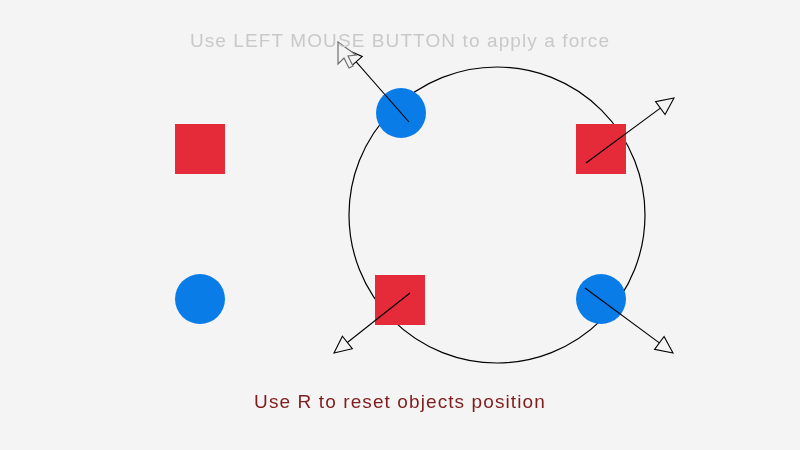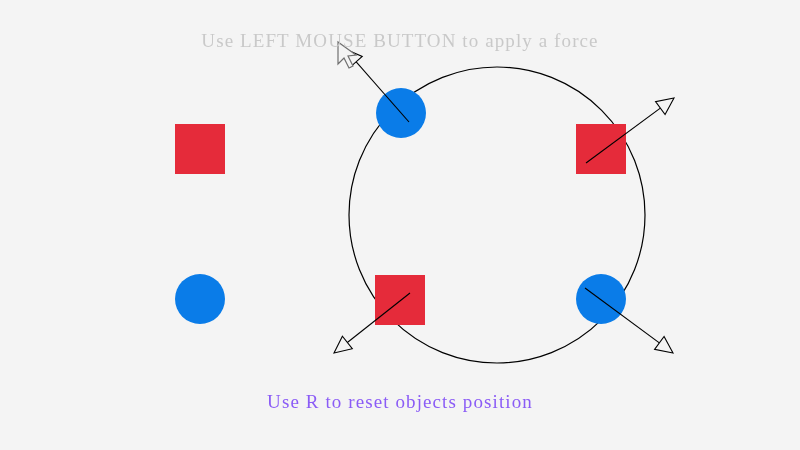--- a/index.html
+++ b/index.html
@@ -26,21 +26,21 @@
     top: 0;
     width: 800px;
     height: 450px;
     display: block;
   }
   .hint-text {
     position: absolute;
     left: 0;
     width: 800px;
     text-align: center;
-    font-family: Liberation Serif, serif;
+    font-family: Liberation Sans, sans-serif;
     font-size: 19px;
     letter-spacing: 1.1px;
     white-space: pre;
     user-select: none;
   }
   #hint-top {
     top: 30px;
     color: #c9c9c9;
   }
   #hint-bottom {
@@ -89,15 +89,15 @@
       <polygon points="673,353 654.5727047528358,349.33465010212655 664.0788491263729,336.4647931041072" fill="#f4f4f4" stroke="#000000" stroke-width="1.1" stroke-linejoin="miter"></polygon>
     </g>
 
     <g>
       <polygon points="338,42 338,64 344,58 349,68 353,66 348,56 356,55" fill="#f4f4f4" stroke="#6f6f6f" stroke-width="1.2" stroke-linejoin="miter"></polygon>
     </g>
   </svg>
 
   <div id="hint-top" class="hint-text" style="color: rgb(201, 201, 201);">Use LEFT MOUSE BUTTON to apply a force</div>
 
-  <div id="hint-bottom" class="hint-text" style="color: #8b5cf6;">Use R to reset objects position</div>
+  <div id="hint-bottom" class="hint-text" style="color: #7f1d1d;">Use R to reset objects position</div>
 
 </div>
 
 </body></html>

